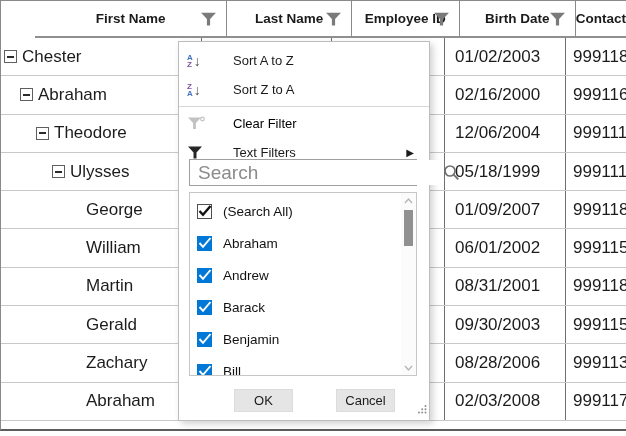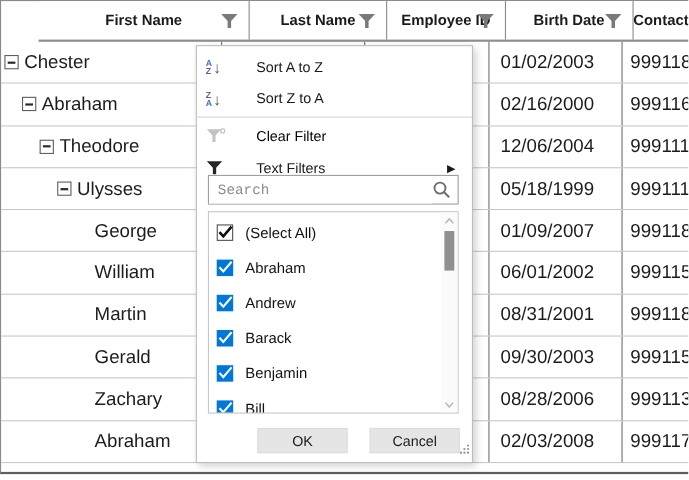--- a/index.html
+++ b/index.html
@@ -59,21 +59,21 @@
   .sort-letters { display:flex; flex-direction:column; font-size:8px; font-weight:bold; line-height:7px; font-family:"Liberation Sans",sans-serif; }
   .letter-a { color:#4472c4; } .letter-z { color:#7b4fa0; }
   .sort-arrow { font-size:14px; color:#4f4f4f; margin-left:1px; line-height:14px; }
 
   .searchbox {
     position:absolute; left:10px; top:117px; width:228px; height:27px;
     border:1px solid #9f9f9f; background:#fff; display:flex; align-items:center;
   }
   .searchbox input {
     border:none; outline:none; flex:1; height:100%; padding-left:8px;
-    font-size:13px; color:#000000; font-family:Liberation Mono, monospace;
+    font-size:19px; color:#000000; font-family:Liberation Sans, sans-serif;
   }
   .searchbox input::placeholder { color:#8b8b8b; opacity:1; }
   .search-glyph { flex:none; margin-right:6px; display:flex; }
 
   .checklist {
     position:absolute; left:10px; top:150px; width:228px; height:184px;
     border:1px solid #c6c6c6; background:#fff; overflow:hidden;
   }
   .items { position:absolute; left:0; top:0; right:15px; bottom:0; overflow:hidden; padding-top:2px; }
   .check-item { display:flex; align-items:center; height:32px; padding-left:7px; }
@@ -81,21 +81,21 @@
   .cbox.blue { background:#0078d7; }
   .cbox.plain { background:#fff; border:1px solid #4f4f4f; }
   .check-label { margin-left:11px; font-size:13.5px; color:#121212; white-space:nowrap; }
 
   .vscroll { position:absolute; top:0; right:0; width:15px; height:100%; background:#fbfbfb; }
   .scroll-btn { position:absolute; left:0; width:15px; height:15px; display:flex; align-items:center; justify-content:center; }
   .scroll-up { top:0; } .scroll-down { bottom:0; }
   .scroll-thumb { position:absolute; left:3px; top:17px; width:9px; height:36px; background:#909090; }
 
   .pbtn {
-    position:absolute; top:347px; width:82px; height:23px; background:#e5e5e5;
+    position:absolute; top:347px; width:59px; height:23px; background:#e5e5e5;
     border:1px solid #dcdcdc; display:flex; align-items:center; justify-content:center;
     font-size:13px; color:#1b1b1b; font-family:"Liberation Sans",sans-serif; cursor:default;
   }
   .btn-ok { left:55px; } .btn-cancel { left:157px; }
 
   .grip { position:absolute; right:2px; bottom:2px; }
 </style>
 </head>
 <body>
 
@@ -331,21 +331,21 @@
     </div>
 
     <div class="checklist">
       <div class="items">
   <div class="check-item">
     <span class="cbox plain">
               <svg width="14" height="12" viewBox="0 0 14 12" style="overflow:visible">
                 <polyline points="1.5,6 5,9.8 12.5,1" fill="none" stroke="#111111" stroke-width="2.4"></polyline>
               </svg>
             </span>
-    <span class="check-label">(Select All)</span>
+    <span class="check-label">(Search All)</span>
   </div>
 
   <div class="check-item">
     <span class="cbox blue">
               <svg width="14" height="12" viewBox="0 0 14 12" style="overflow:visible">
                 <polyline points="1.5,6 5,9.8 12.5,1" fill="none" stroke="#ffffff" stroke-width="1.9"></polyline>
               </svg>
             </span>
     <span class="check-label">Abraham</span>
   </div>

